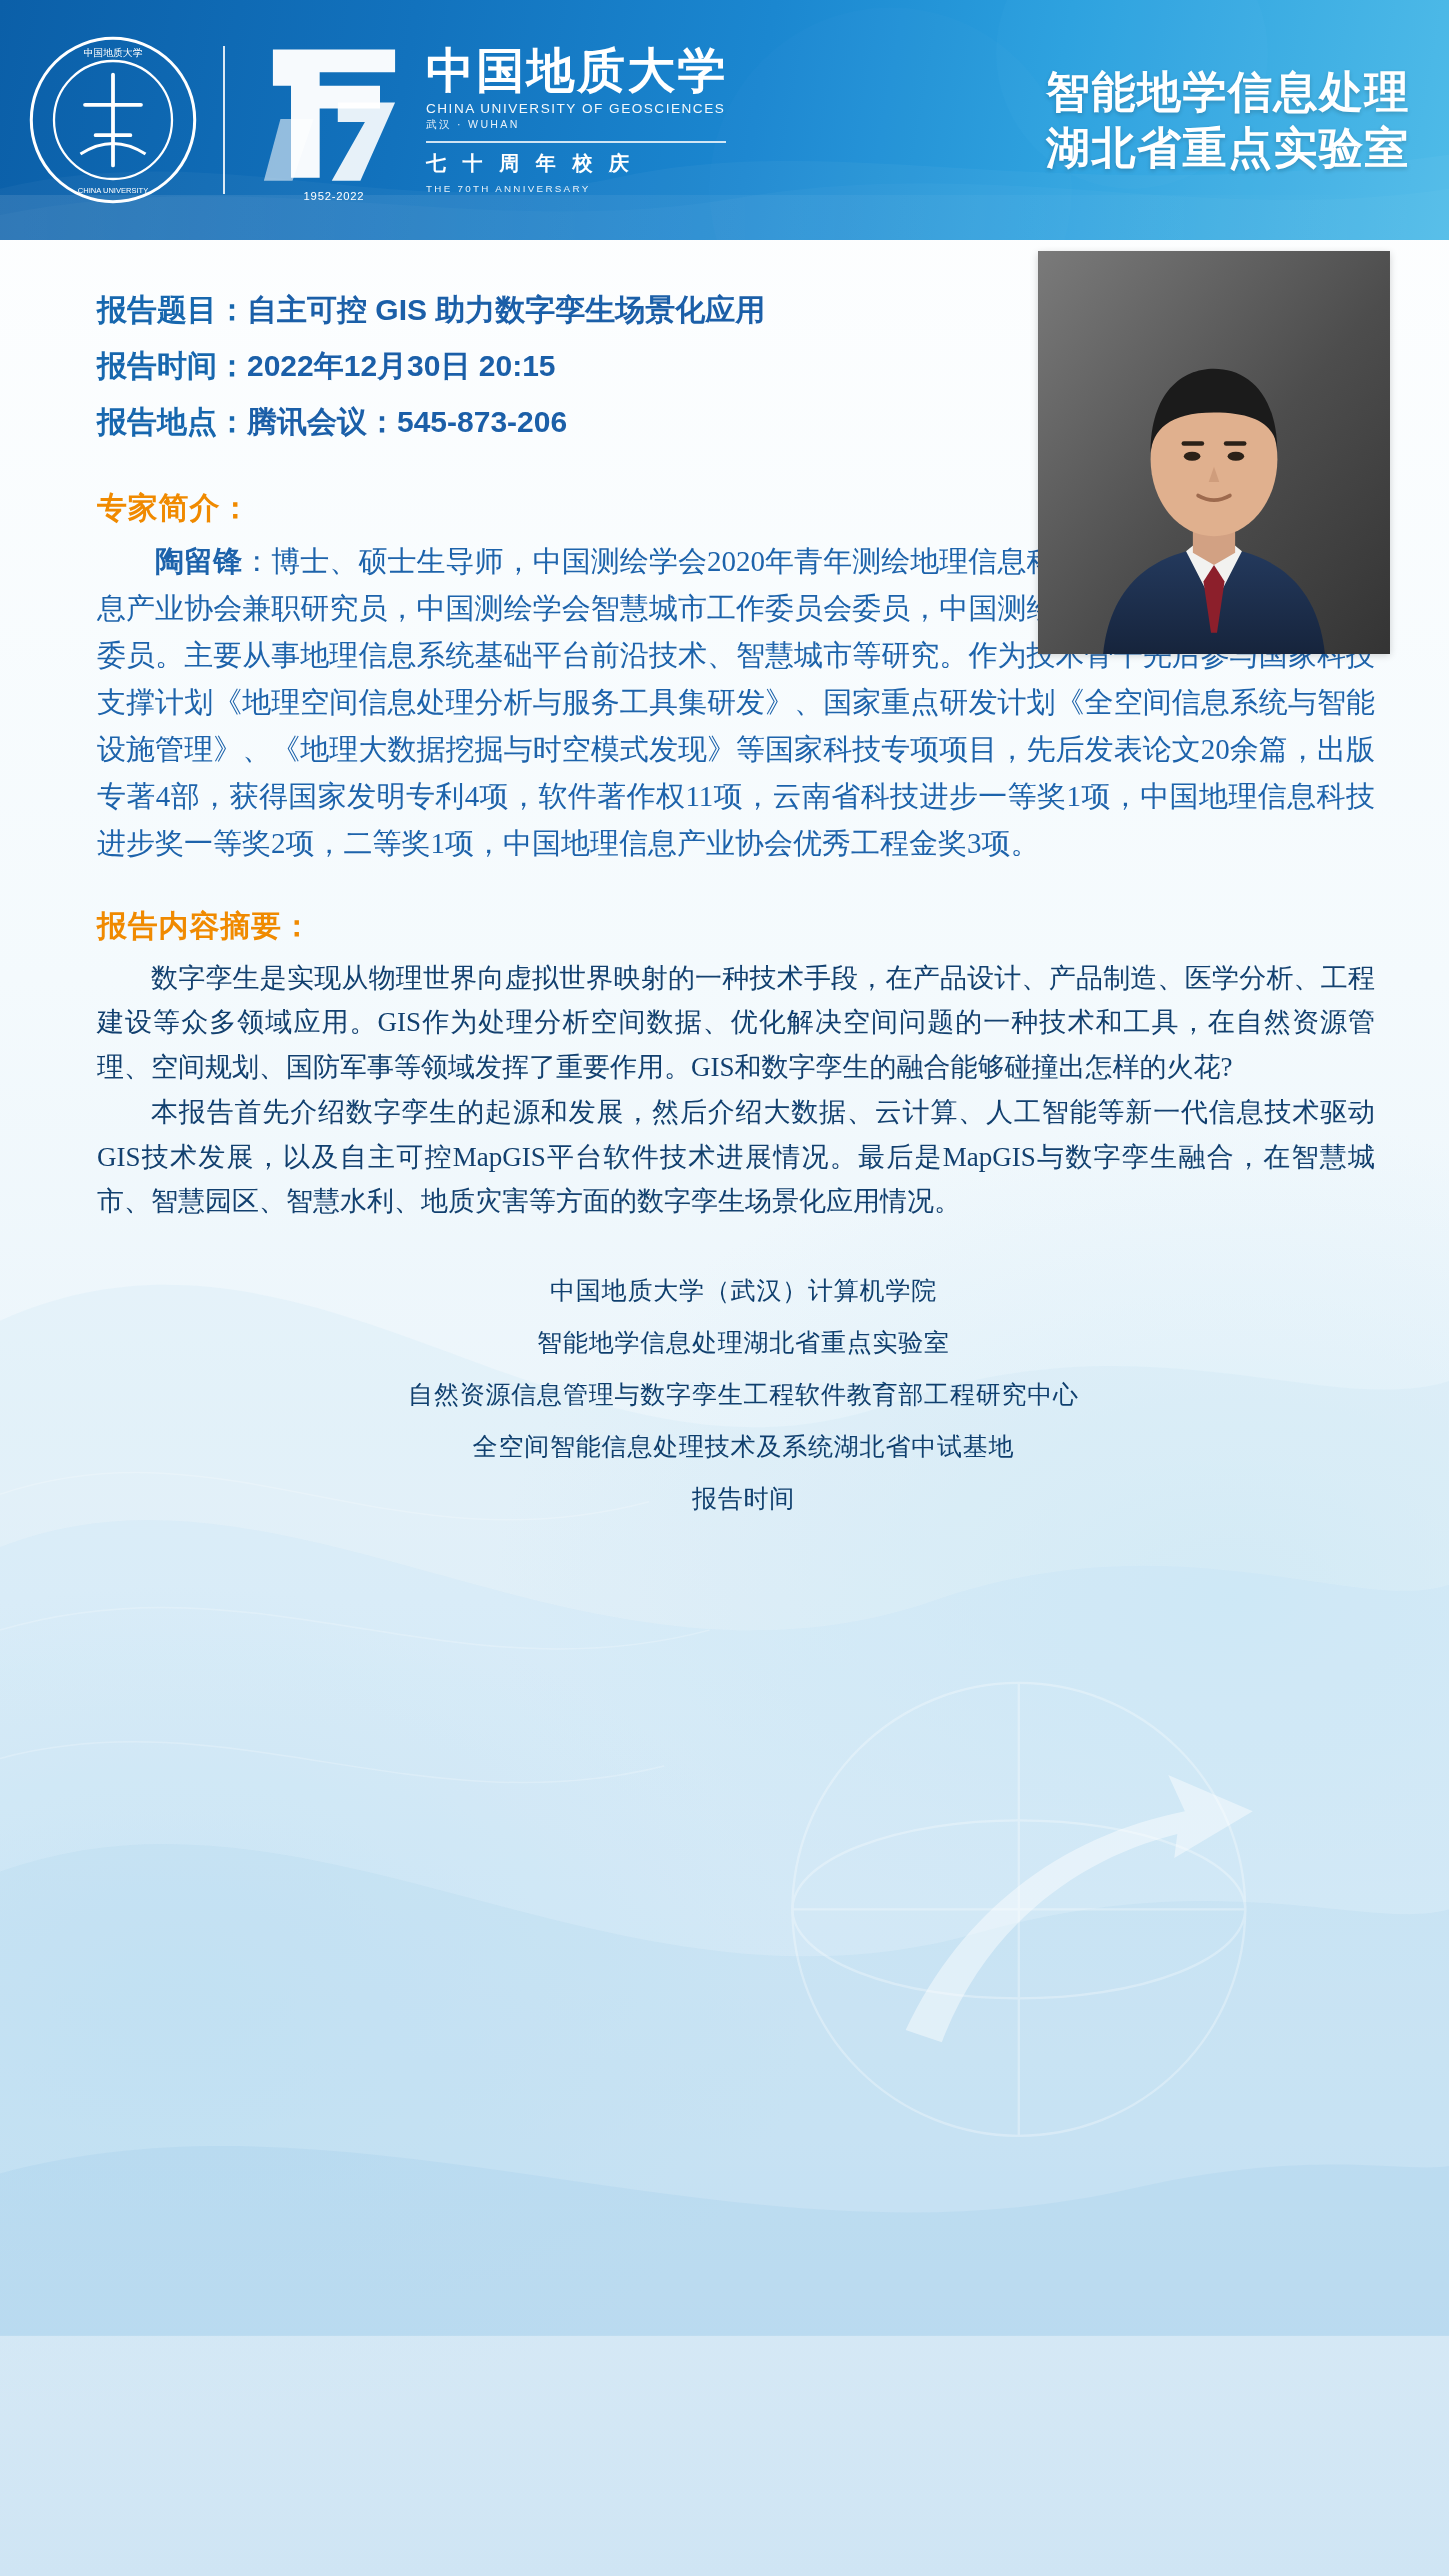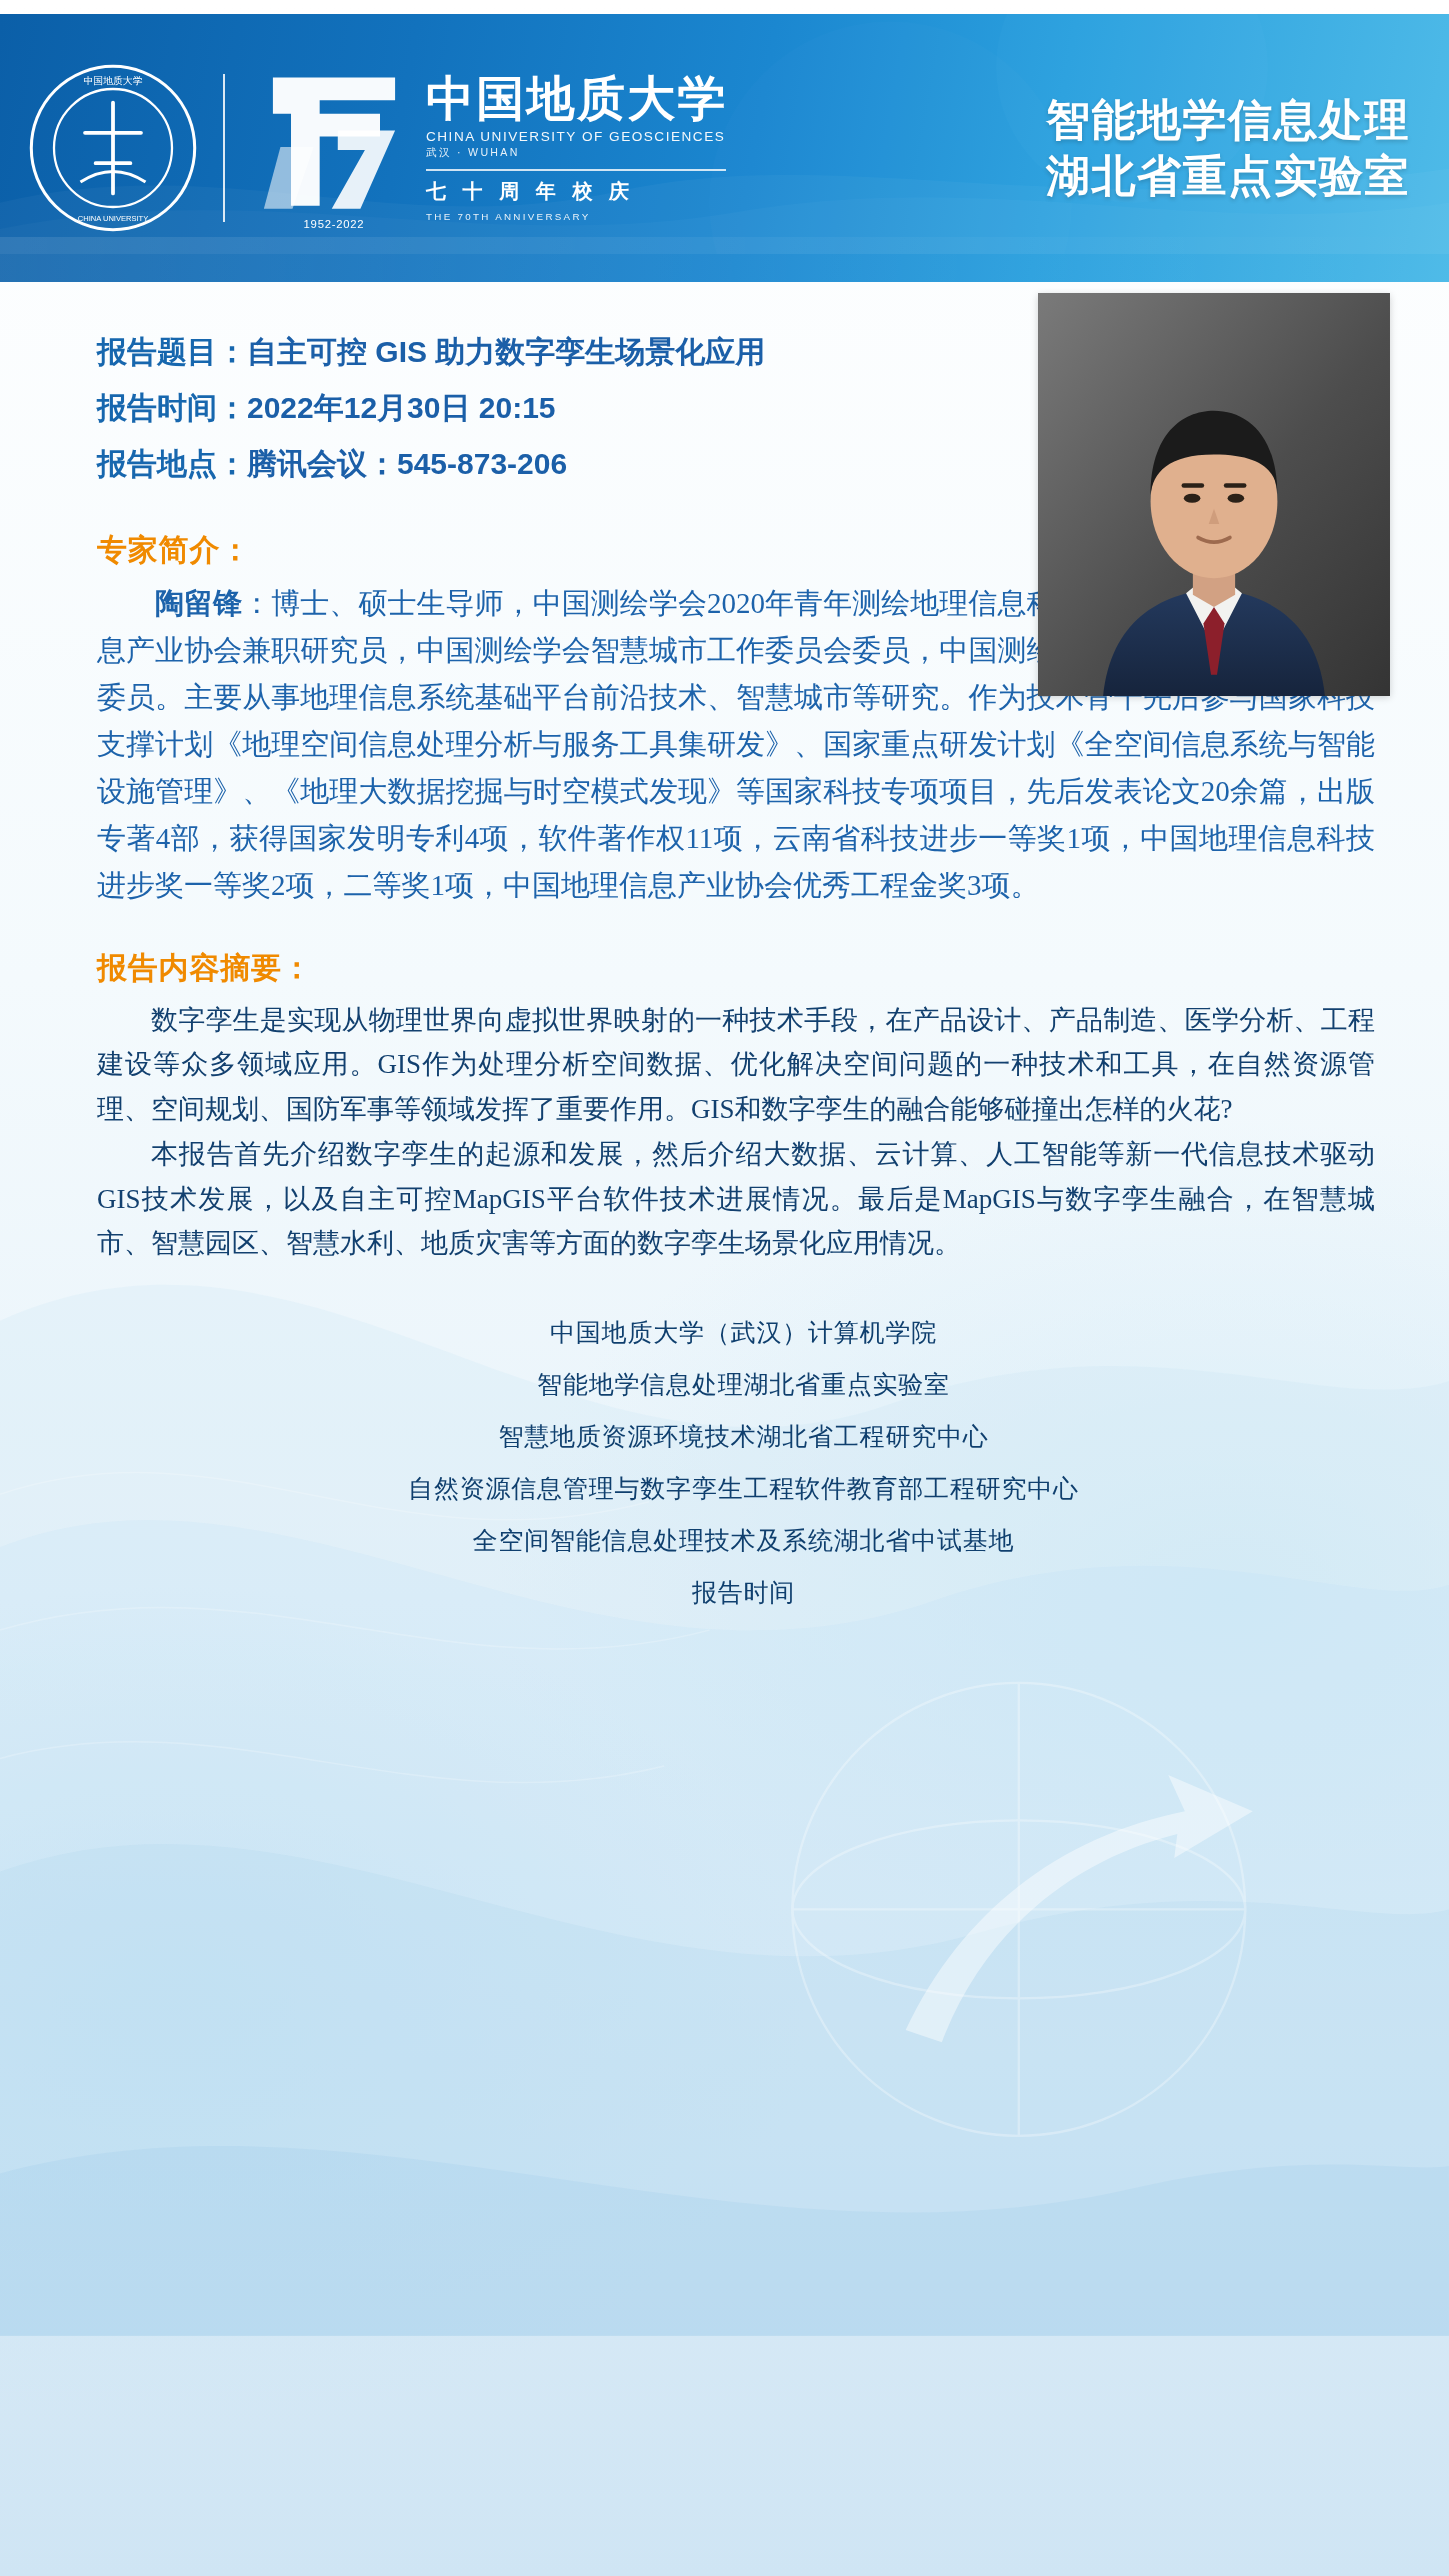--- a/index.html
+++ b/index.html
@@ -20,25 +20,24 @@
       radial-gradient(ellipse 906px 604px at 12% 78%, rgba(206,231,245,0.75) 0%, rgba(206,231,245,0) 70%),
       linear-gradient(180deg, #ffffff 0%, #f4fafd 38%, #e8f3fa 62%, #dcecf7 80%, #cfe5f4 100%);
   }
 
   
   .bg-deco { position: absolute; inset: 0; pointer-events: none; }
 
   
   .header {
     position: relative;
-    height: 268px;
+    height: 240px;
     background:
       linear-gradient(100deg, #0b5fa8 0%, #1272bd 28%, #1b87d0 52%, #2ba0de 72%, #4fbbe8 100%);
     overflow: hidden;
-    margin-top: 14px;
   }
   .header::after{
     content:"";
     position:absolute;
     left:0; right:0; bottom:0;
     height:45px;
     background: linear-gradient(90deg, rgba(255,255,255,0.10), rgba(255,255,255,0.0));
   }
   .hdr-wave {
     position:absolute; inset:0; opacity:.35;
@@ -314,20 +313,19 @@
 
     <div class="section-title">报告内容摘要：</div>
     <div class="abstract">
       <p>数字孪生是实现从物理世界向虚拟世界映射的一种技术手段，在产品设计、产品制造、医学分析、工程建设等众多领域应用。GIS作为处理分析空间数据、优化解决空间问题的一种技术和工具，在自然资源管理、空间规划、国防军事等领域发挥了重要作用。GIS和数字孪生的融合能够碰撞出怎样的火花?</p>
       <p>本报告首先介绍数字孪生的起源和发展，然后介绍大数据、云计算、人工智能等新一代信息技术驱动GIS技术发展，以及自主可控MapGIS平台软件技术进展情况。最后是MapGIS与数字孪生融合，在智慧城市、智慧园区、智慧水利、地质灾害等方面的数字孪生场景化应用情况。</p>
     </div>
 
     <div class="organizers">
       <div>中国地质大学（武汉）计算机学院</div>
       <div>智能地学信息处理湖北省重点实验室</div>
-      <div>智慧地质资源环境技术湖北省工程研究中心</div>
       <div>自然资源信息管理与数字孪生工程软件教育部工程研究中心</div>
       <div>全空间智能信息处理技术及系统湖北省中试基地</div>
       <div>报告时间</div>
     </div>
   </div>
 </div>
 
 
 </body></html>

